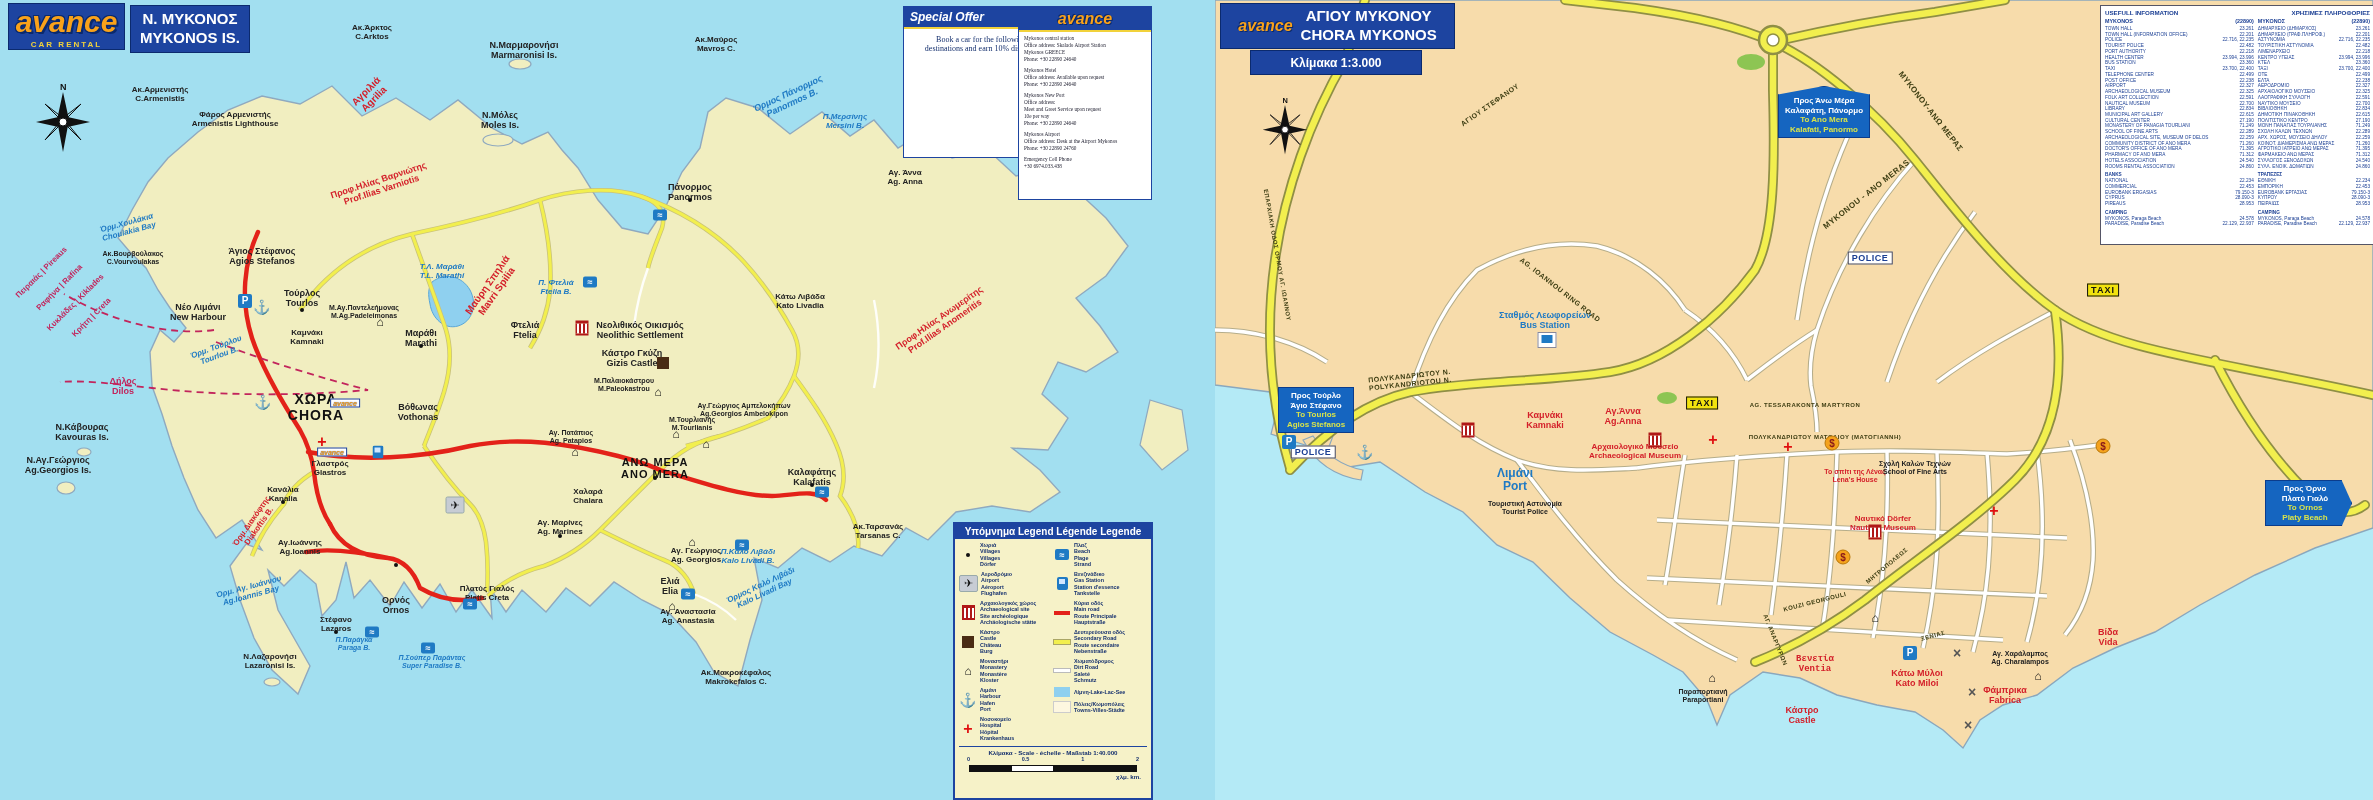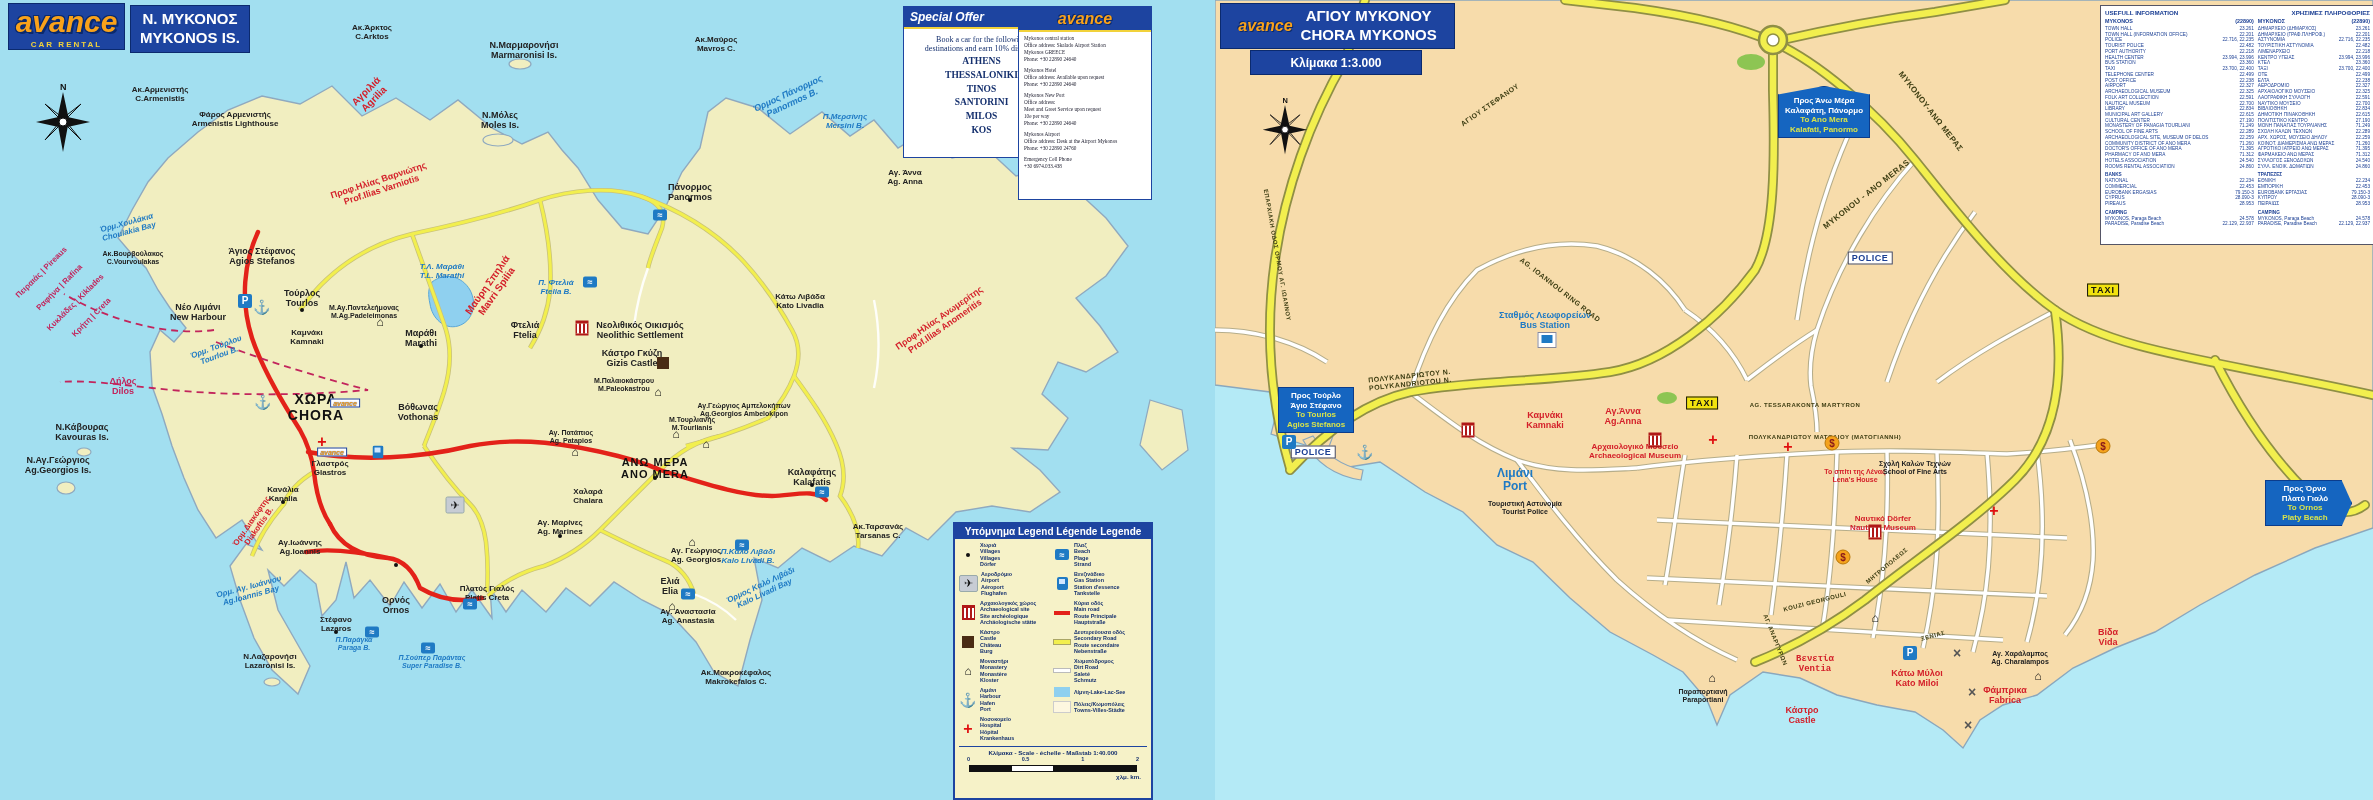--- a/index.html
+++ b/index.html
@@ -195,28 +195,20 @@
     </div>
     <div class="hbox" style="left:130px;top:5px;width:118px;height:46px">
       <div class="maptitle">Ν. ΜΥΚΟΝΟΣ</div>
       <div class="maptitle">MYKONOS IS.</div>
     </div>
 
     <div id="offer-box">
       <div id="offer-head">Special Offer</div>
       <div id="offer-body">Book a car for the following
 destinations and earn 10% discount</div>
-      <div id="offer-list">
-          <div class="offer-dest">ATHENS</div>
-          <div class="offer-dest">THESSALONIKI</div>
-          <div class="offer-dest">TINOS</div>
-          <div class="offer-dest">SANTORINI</div>
-          <div class="offer-dest">MILOS</div>
-          <div class="offer-dest">KOS</div>
-        </div>
     </div>
 
     <div id="offices-box">
       <div id="offices-head">
         <span class="avance-mid">avance</span>
       </div>
       <div id="offices-body">
           <p class="office-sec">Mykonos central station
 Office address: Skalado Airport Station
 Mykonos GREECE

